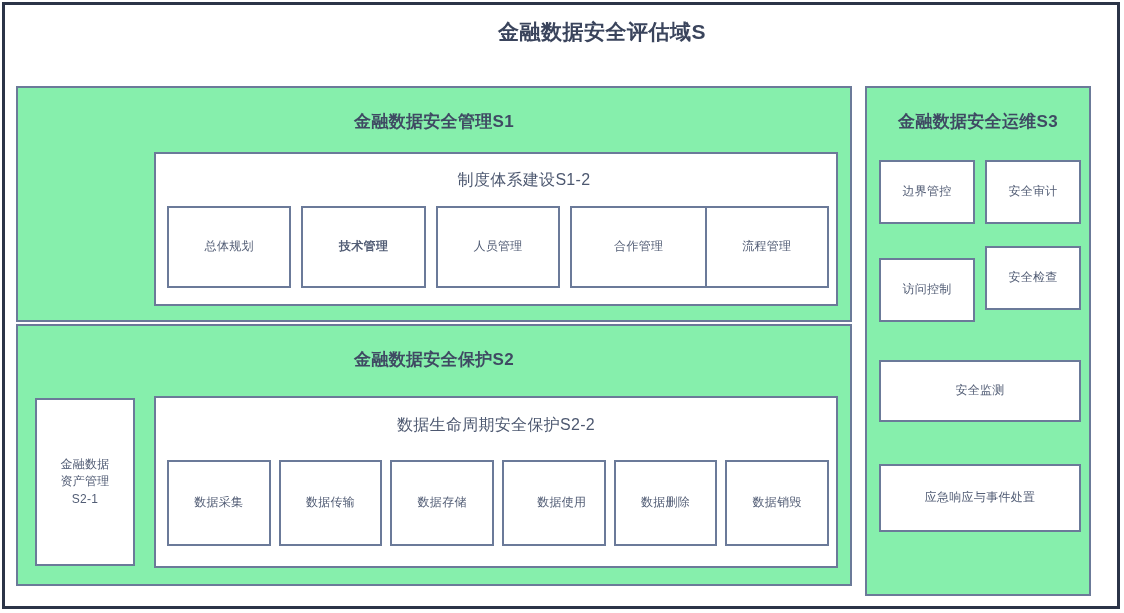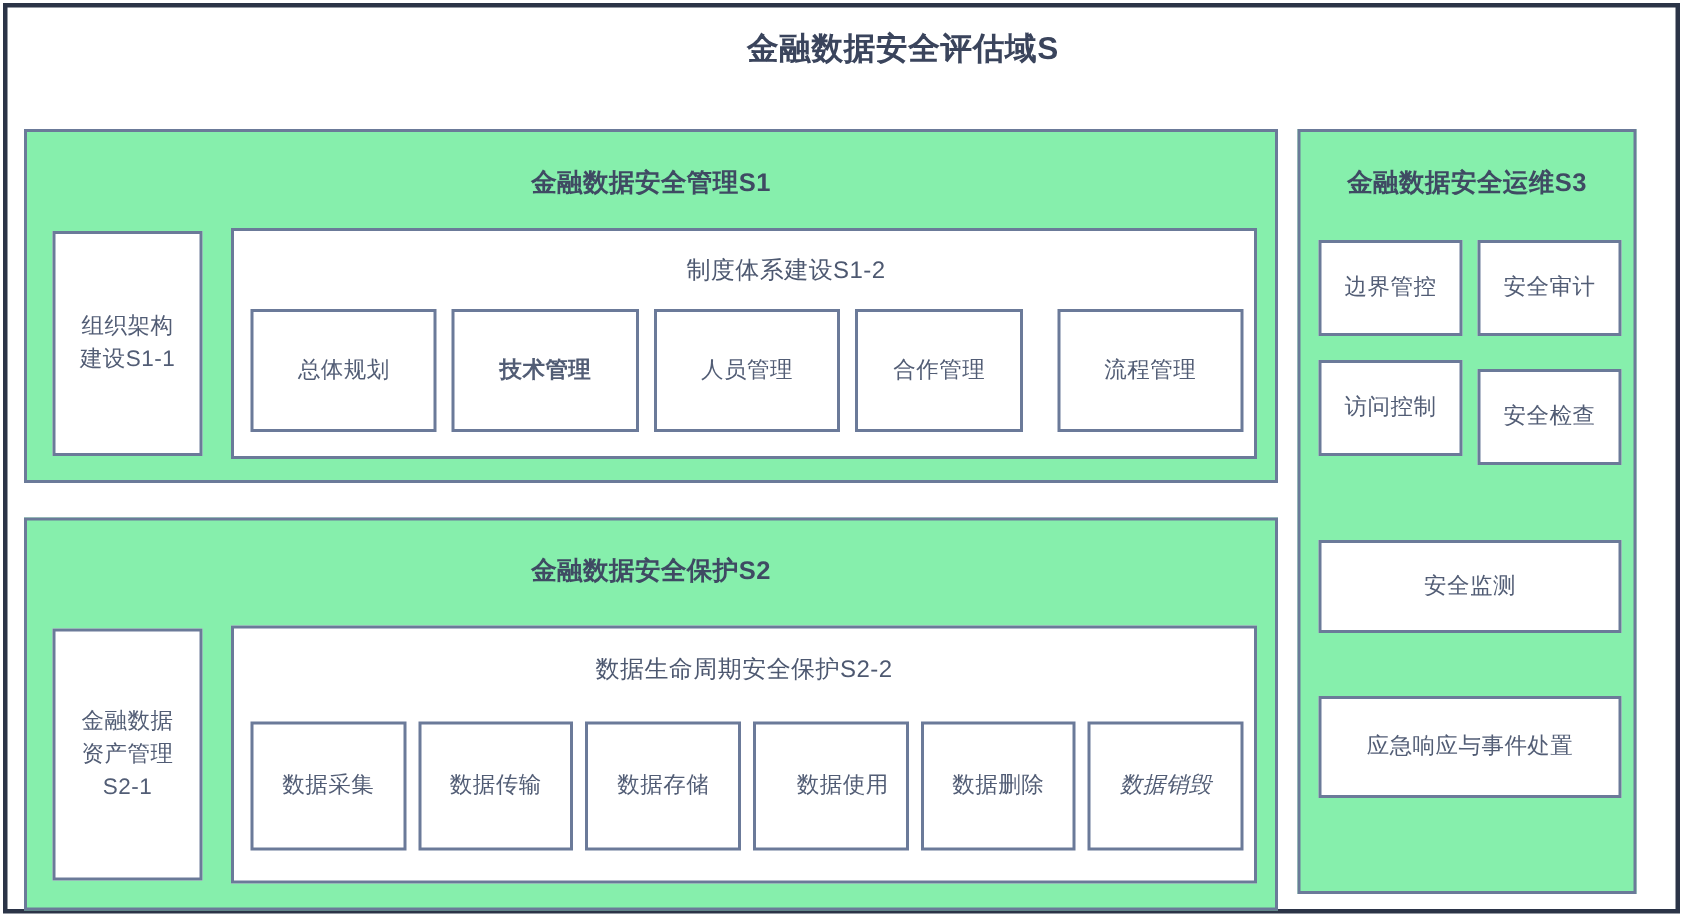--- a/index.html
+++ b/index.html
@@ -88,36 +88,36 @@
   
   .leaf {
     position: absolute;
     box-sizing: border-box;
     border: 2px solid #6b7a99;
     background: #ffffff;
     display: flex;
     align-items: center;
     justify-content: center;
     text-align: center;
-    font-size: 15px;
+    font-size: 12px;
     color: #525d75;
     line-height: 1.45;
     white-space: pre-line;
     letter-spacing: 0.3px;
   }
 
   
   #panel-s1 { left: 16px;  top: 86px;  width: 836px; height: 236px; }
   #panel-s1 .panel-title { top: 22px; }
   #sub-s1-2 { left: 136px; top: 64px; width: 684px; height: 154px; }
   #sub-s1-2 .subpanel-title { top: 16px; margin-left: 28px; }
   #box-s1-1 { left: 17px;  top: 66px;  width: 100px; height: 150px; }
 
   
-  #panel-s2 { left: 16px;  top: 345px; width: 836px; height: 262px; }
+  #panel-s2 { left: 16px;  top: 324px; width: 836px; height: 262px; }
   #panel-s2 .panel-title { top: 22px; }
   #sub-s2-2 { left: 136px; top: 70px; width: 684px; height: 172px; }
   #sub-s2-2 .subpanel-title { top: 17px; }
   #box-s2-1 { left: 17px;  top: 72px;  width: 100px; height: 168px; }
 
   
   #panel-s3 { left: 865px; top: 86px;  width: 226px; height: 510px; }
   #panel-s3 .panel-title { top: 22px; }
 
   
@@ -129,60 +129,58 @@
 
 <div id="diagram-root">
 
   <div class="outer-frame"></div>
 
   <div class="root-title">金融数据安全评估域S</div>
 
   <div class="panel" id="panel-s1">
     <div class="panel-title">金融数据安全管理S1</div>
 
-    <div class="leaf" id="box-s1-1">组织架构
-建设S1-1</div>
 
     <div class="subpanel" id="sub-s1-2">
       <div class="subpanel-title">制度体系建设S1-2</div>
       <div class="leaf-row" id="row-s1-2">
           <div class="leaf" style="left: 11px; top: 52px; width: 124.4px; height: 82px;">总体规划</div>
           <div class="leaf" style="left: 145.4px; top: 52px; width: 124.4px; height: 82px; font-weight: bold;">技术管理</div>
           <div class="leaf" style="left: 279.8px; top: 52px; width: 124.4px; height: 82px;">人员管理</div>
-          <div class="leaf" style="left: 414.2px; top: 52px; width: 112px; height: 82px;">合作管理</div>
+          <div class="leaf" style="left: 414.2px; top: 52px; width: 137px; height: 82px;">合作管理</div>
           <div class="leaf" style="left: 548.6px; top: 52px; width: 124.4px; height: 82px;">流程管理</div>
         </div>
     </div>
   </div>
 
   <div class="panel" id="panel-s2">
     <div class="panel-title">金融数据安全保护S2</div>
 
     <div class="leaf" id="box-s2-1">金融数据
 资产管理
 S2-1</div>
 
     <div class="subpanel" id="sub-s2-2">
       <div class="subpanel-title">数据生命周期安全保护S2-2</div>
       <div class="leaf-row" id="row-s2-2">
           <div class="leaf" style="left: 11px; top: 62px; width: 103.667px; height: 86px;">数据采集</div>
           <div class="leaf" style="left: 122.667px; top: 62px; width: 103.667px; height: 86px;">数据传输</div>
           <div class="leaf" style="left: 234.333px; top: 62px; width: 103.667px; height: 86px;">数据存储</div>
           <div class="leaf" style="left: 346px; top: 62px; width: 103.667px; height: 86px; padding-left: 16px;">数据使用</div>
           <div class="leaf" style="left: 457.667px; top: 62px; width: 103.667px; height: 86px;">数据删除</div>
-          <div class="leaf" style="left: 569.333px; top: 62px; width: 103.667px; height: 86px; font-style: italic;">数据销毁</div>
+          <div class="leaf" style="left: 569.333px; top: 62px; width: 103.667px; height: 86px;">数据销毁</div>
         </div>
     </div>
   </div>
 
   <div class="panel" id="panel-s3">
     <div class="panel-title">金融数据安全运维S3</div>
     <div id="s3-body">
         <div class="leaf" style="left: 12px; top: 72px; width: 96px; height: 64px;">边界管控</div>
         <div class="leaf" style="left: 118px; top: 72px; width: 96px; height: 64px;">安全审计</div>
-        <div class="leaf" style="left: 12px; top: 152px; width: 96px; height: 64px;">访问控制</div>
+        <div class="leaf" style="left: 12px; top: 170px; width: 96px; height: 64px;">访问控制</div>
         <div class="leaf" style="left: 118px; top: 158px; width: 96px; height: 64px;">安全检查</div>
         <div class="leaf" style="left: 12px; top: 272px; width: 202px; height: 62px;">安全监测</div>
         <div class="leaf" style="left: 12px; top: 376px; width: 202px; height: 68px;">应急响应与事件处置</div>
       </div>
   </div>
 
 </div>
 
 </body></html>

